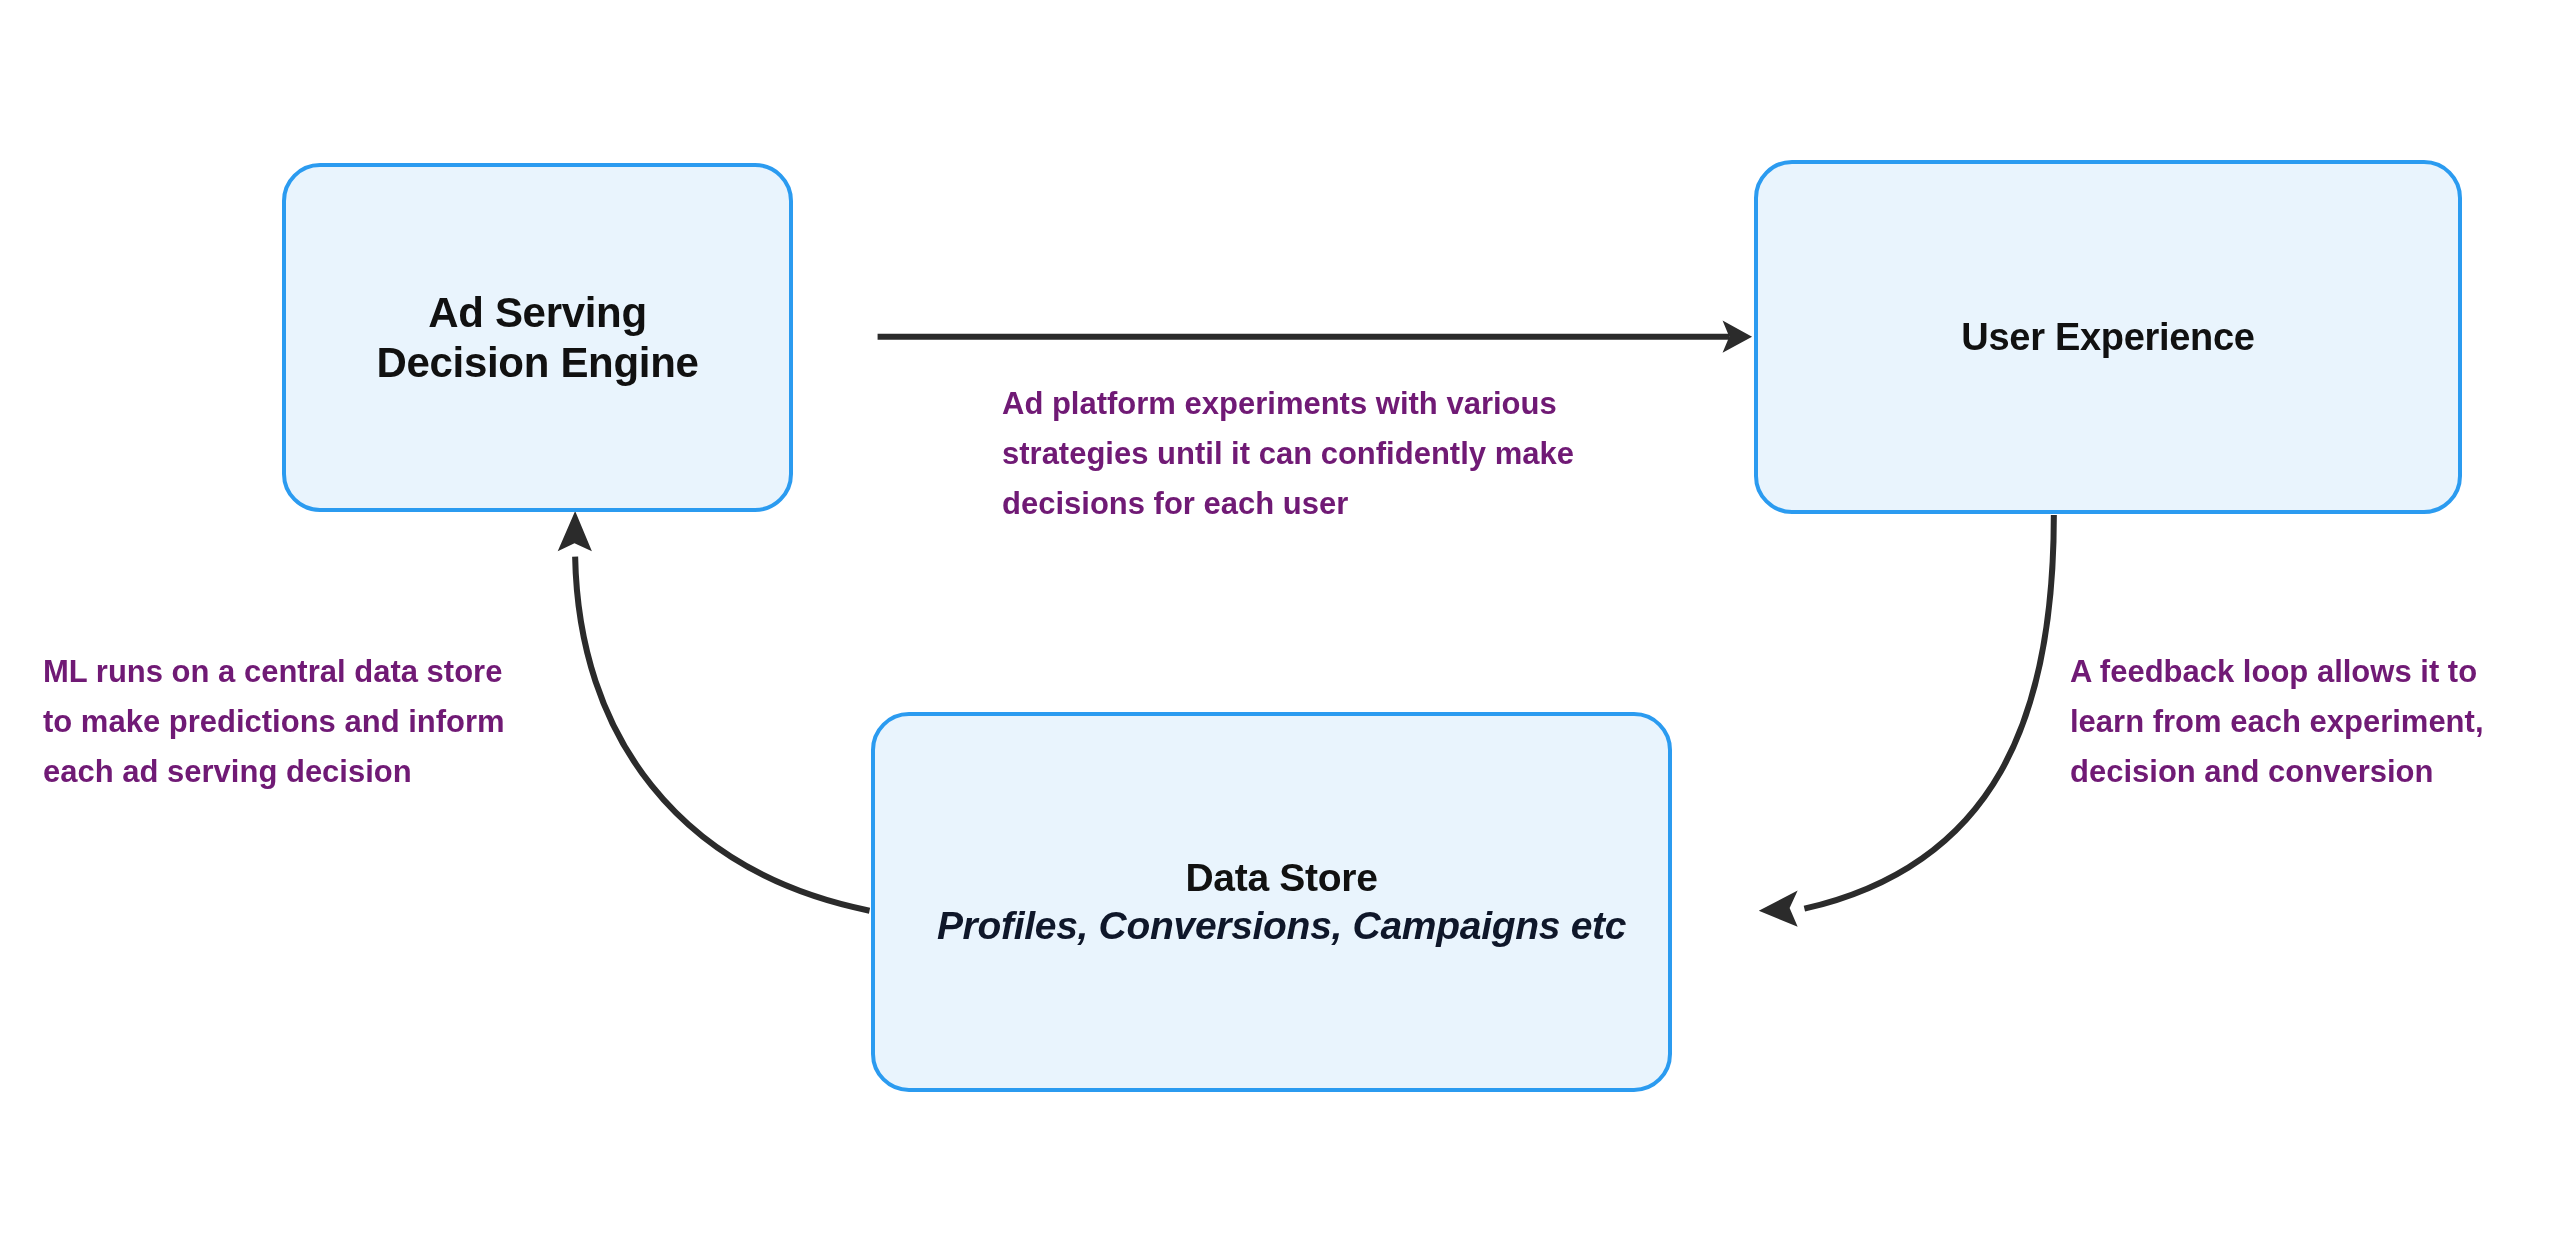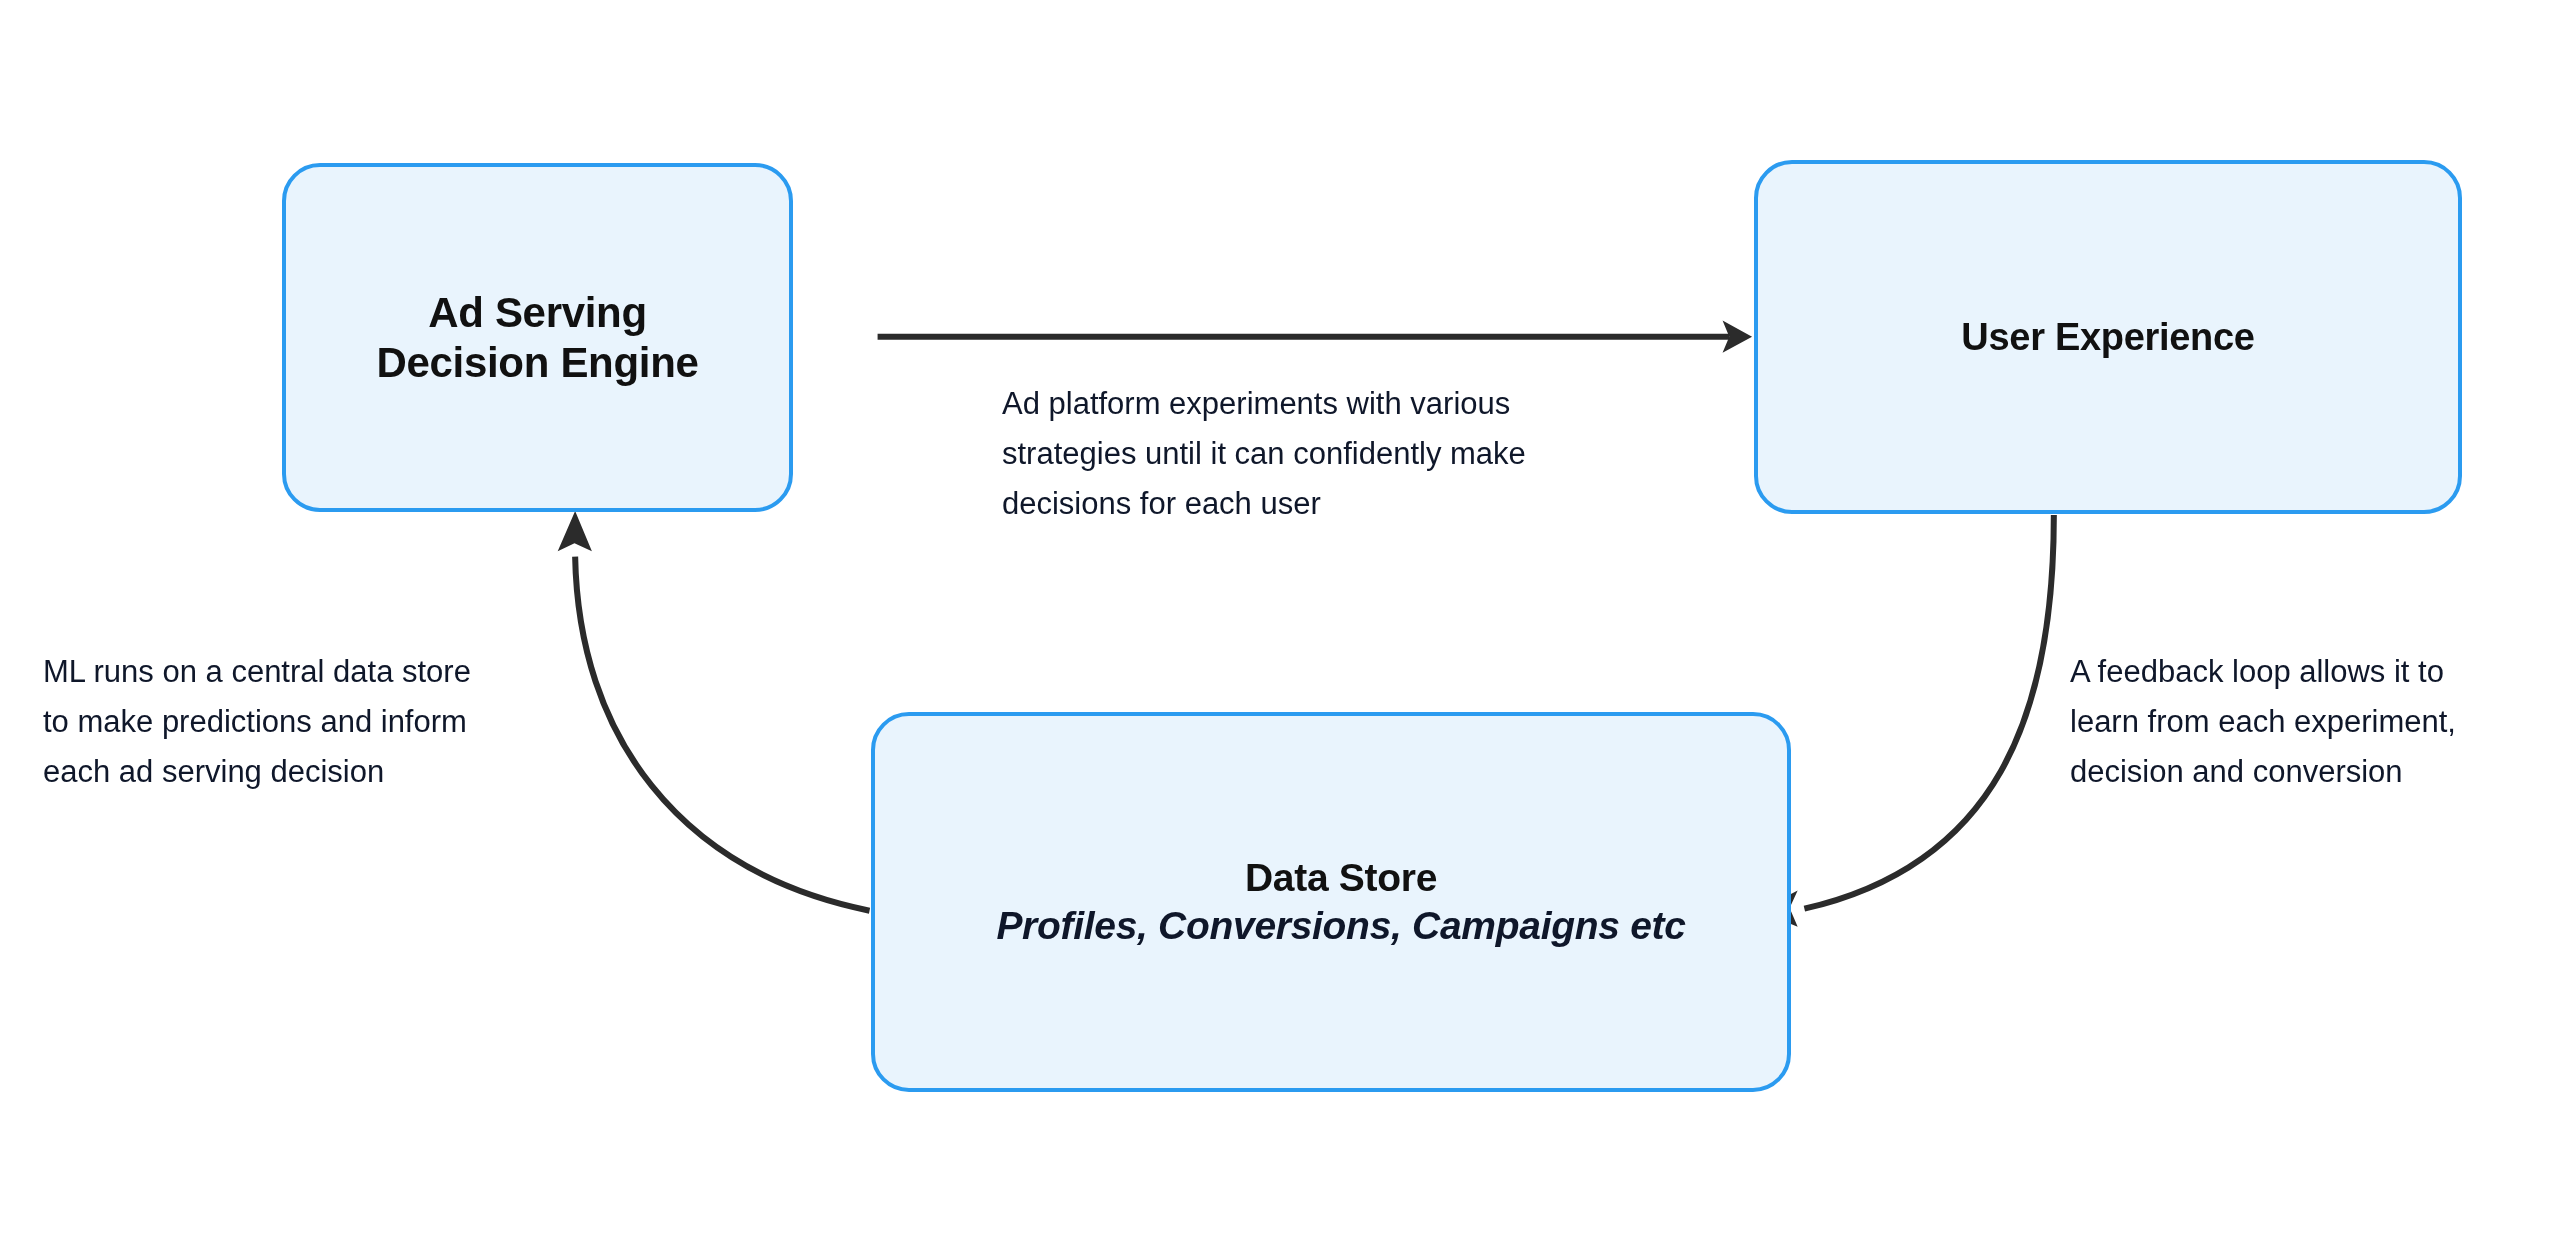--- a/index.html
+++ b/index.html
@@ -61,35 +61,35 @@
     left: 1754px;
     top: 160px;
     width: 708px;
     height: 354px;
   }
   #node-user-experience .node-title { font-size: 38px; }
 
   #node-data-store {
     left: 871px;
     top: 712px;
-    width: 920px;
+    width: 801px;
     height: 380px;
     padding-left: 20px;
   }
   #node-data-store .node-title { font-size: 39px; }
   #node-data-store .node-subtitle { font-size: 39px; margin-top: 2.7px; }
 
   
   .edge-label {
     position: absolute;
     font-size: 31px;
     line-height: 50px;
-    color: #0f172a;
+    color: #701a75;
     white-space: pre-line;
-    font-weight: 400;
+    font-weight: 700;
   }
   #label-experiments { left: 1002px; top: 379px; width: 684px; }
   #label-ml-runs     { left: 43px;   top: 647px;  width: 550px; }
   #label-feedback    { left: 2070px; top: 647px;  width: 510px; }
 
   
   #connectors {
     position: absolute;
     left: 0;
     top: 0;

